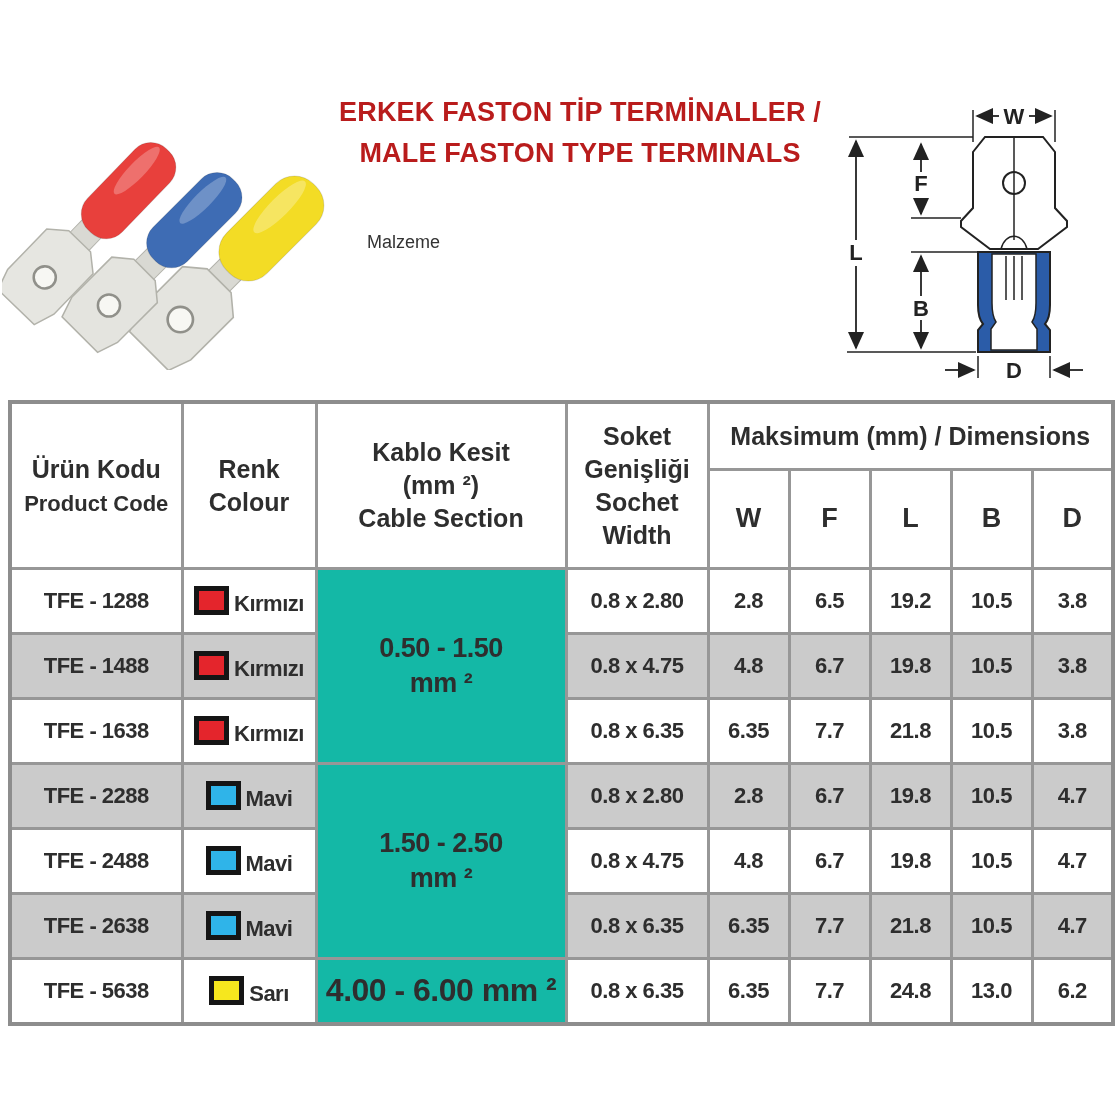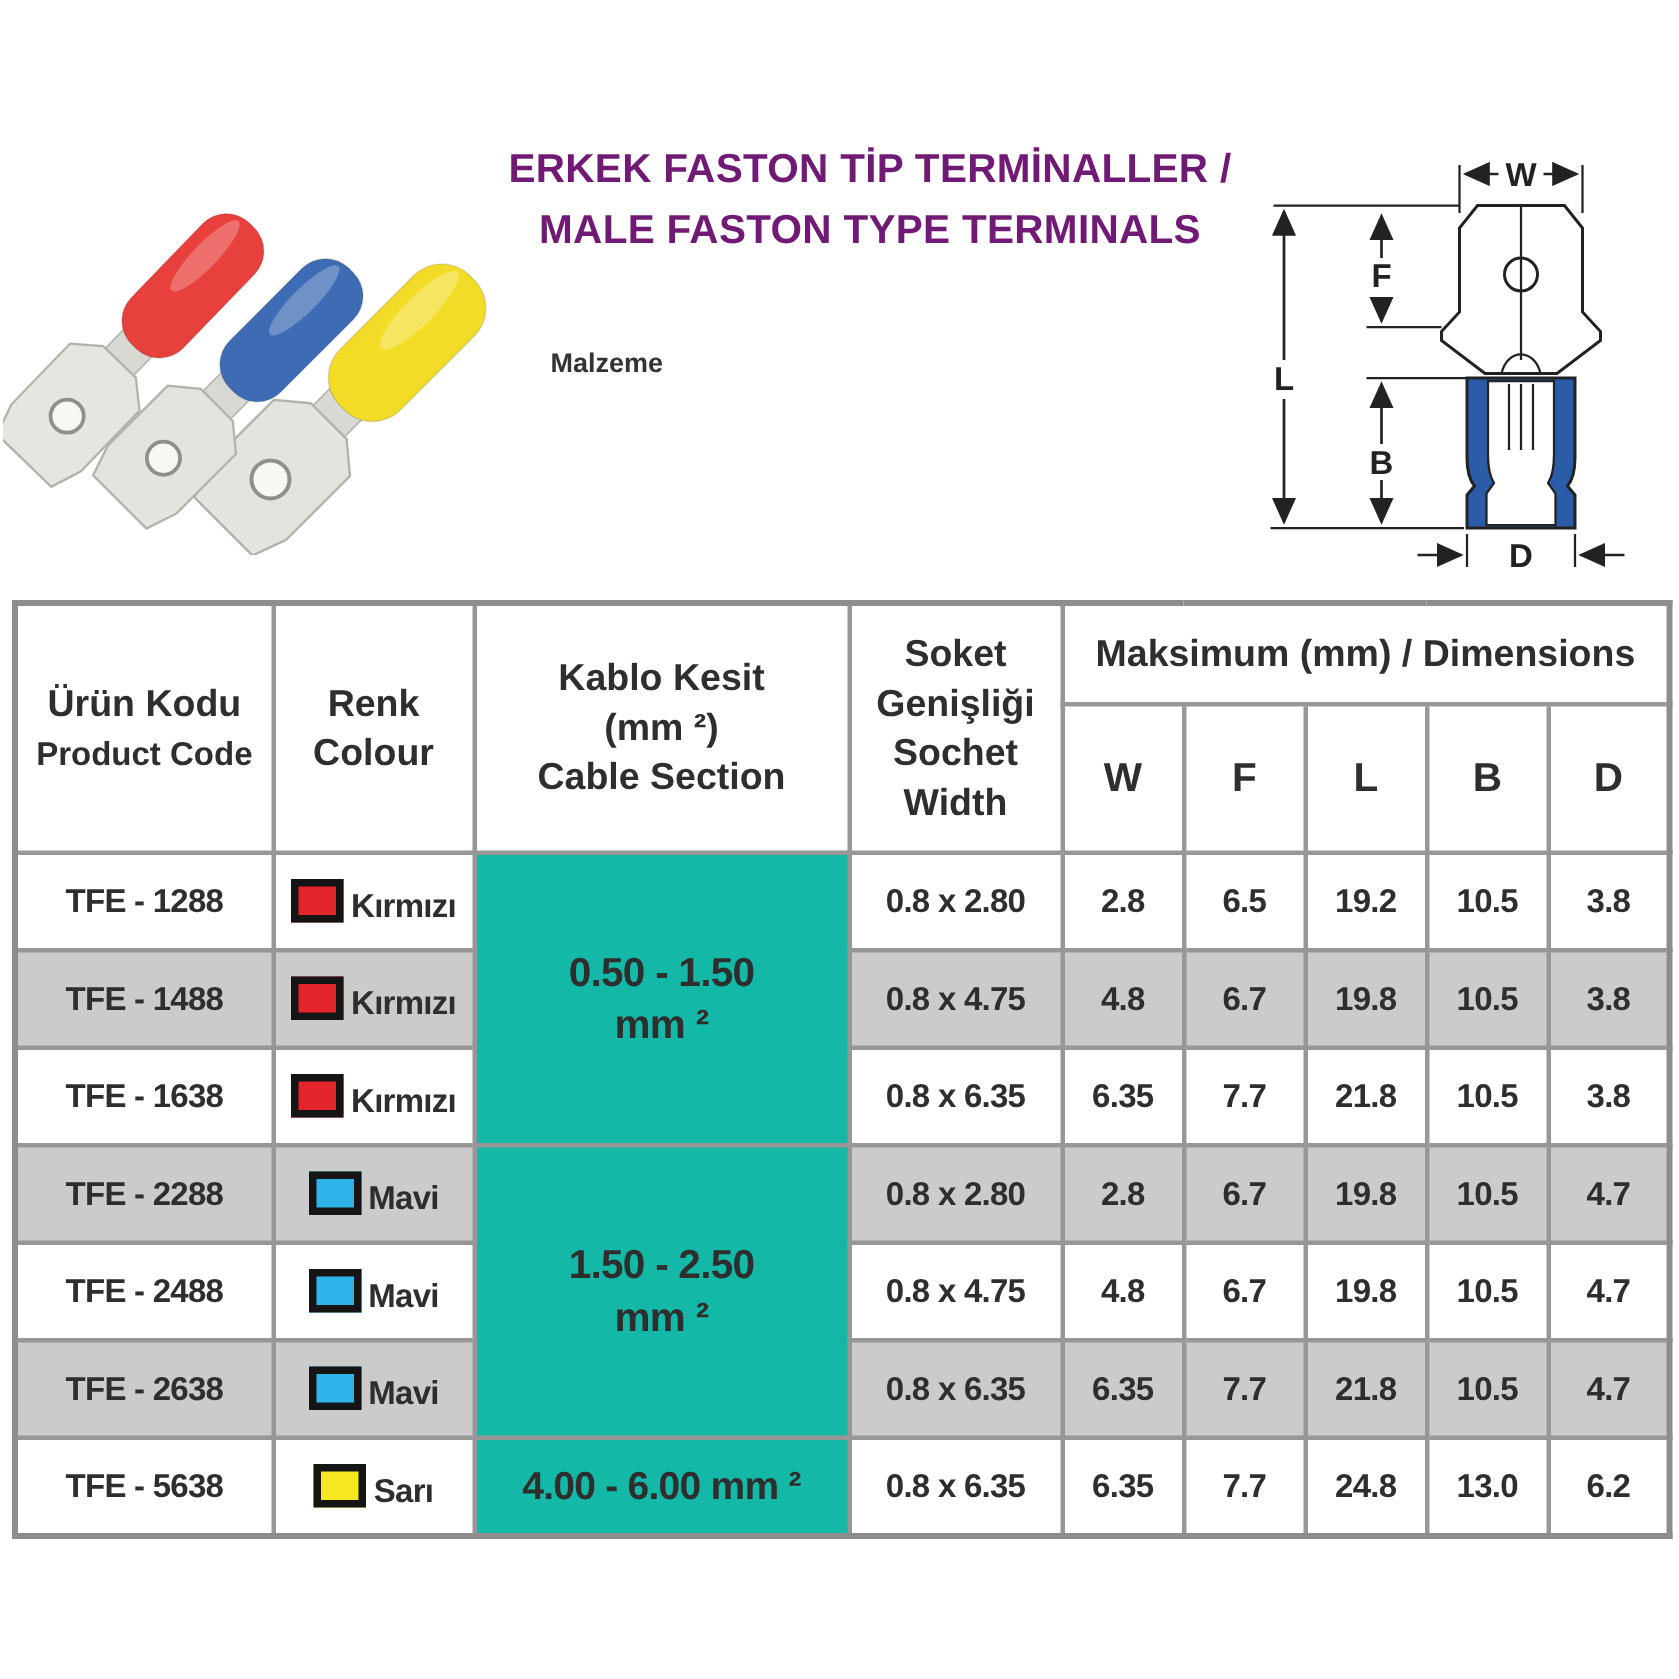--- a/index.html
+++ b/index.html
@@ -3,34 +3,34 @@
 <meta charset="utf-8">
 <style>
   html,body{margin:0;padding:0;background:#fff;}
   body{width:1119px;height:1119px;overflow:hidden;font-family:"Liberation Sans",sans-serif;color:#2e2e2e;position:relative;}
   .hero{position:relative;width:1119px;height:398px;}
   .photo{position:absolute;left:2px;top:112px;width:362px;height:258px;}
   .main-title{position:absolute;left:330px;top:92px;width:500px;text-align:center;
     font-size:27px;font-weight:800;line-height:1.5;letter-spacing:.2px;}
   .specs{position:absolute;left:367px;top:228px;font-size:18px;line-height:29px;}
   .spec-row{display:flex;}
-  .spec-label{width:153px;font-weight:700;color:#333;flex:0 0 auto;}
+  .spec-label{width:153px;font-weight:400;color:#333;flex:0 0 auto;}
   .spec-value{color:#333;}
   .diagram{position:absolute;left:833px;top:80px;width:284px;height:308px;}
   .dim-label{font-size:22px;font-weight:700;fill:#222;}
   table{border-collapse:collapse;table-layout:fixed;width:1103px;margin:2px 0 0 8px;
     border:4px solid #8d8d8d;}
   th,td{border:3px solid #979797;text-align:center;padding:0;}
   th{font-size:25px;font-weight:700;line-height:1.32;background:#fff;}
   th .sub{font-size:22px;}
   tr.h1 th{height:64px;}
   tr.h2 th{height:96px;font-size:27px;}
   td{height:62px;font-size:22px;font-weight:700;letter-spacing:-.5px;}
   td.cable{font-size:27px;line-height:1.3;background:#14b8a6;}
-  td.cable-single{font-size:26px;}
+  td.cable-single{font-size:32px;}
   .swatch{display:inline-block;width:25px;height:19px;border:5px solid #151515;
     vertical-align:-4px;margin-right:5px;}
   .colour-cell{white-space:nowrap;}
 </style>
 </head>
 <body>
 
 <div class="hero">
 
   <svg class="photo" viewBox="0 0 360 255">
@@ -53,21 +53,21 @@
 
     <g transform="translate(162,40) rotate(44)">
       <rect x="-13" y="102" width="26" height="22" fill="#d9d9d3" stroke="#b3b3ac" stroke-width="1"></rect>
       <path d="M-15,122 L15,122 L32,136 L32,192 L25,213 L-25,213 L-32,192 L-32,136 Z" fill="#e6e6e1" stroke="#b2b2aa" stroke-width="1.5"></path>
       <circle cx="0" cy="172" r="11" fill="#f7f7f3" stroke="#90908a" stroke-width="2.5"></circle>
       <rect x="-24" y="-4" width="48" height="112" rx="22" stroke="rgba(0,0,0,0.12)" stroke-width="1" style="fill: rgb(232, 64, 60);"></rect>
       <ellipse cx="-8" cy="32" rx="8" ry="32" fill="rgba(255,255,255,0.25)"></ellipse>
     </g>
   </svg>
 
-  <div class="main-title" style="color: #701a75;">
+  <div class="main-title" style="color: #b91c1c;">
     <div>ERKEK FASTON TİP TERMİNALLER /</div>
     <div>MALE FASTON TYPE TERMINALS</div>
   </div>
 
   <div class="specs">
     <div class="spec-row">
       <span class="spec-label">Malzeme</span>
     </div>
   </div>
 

